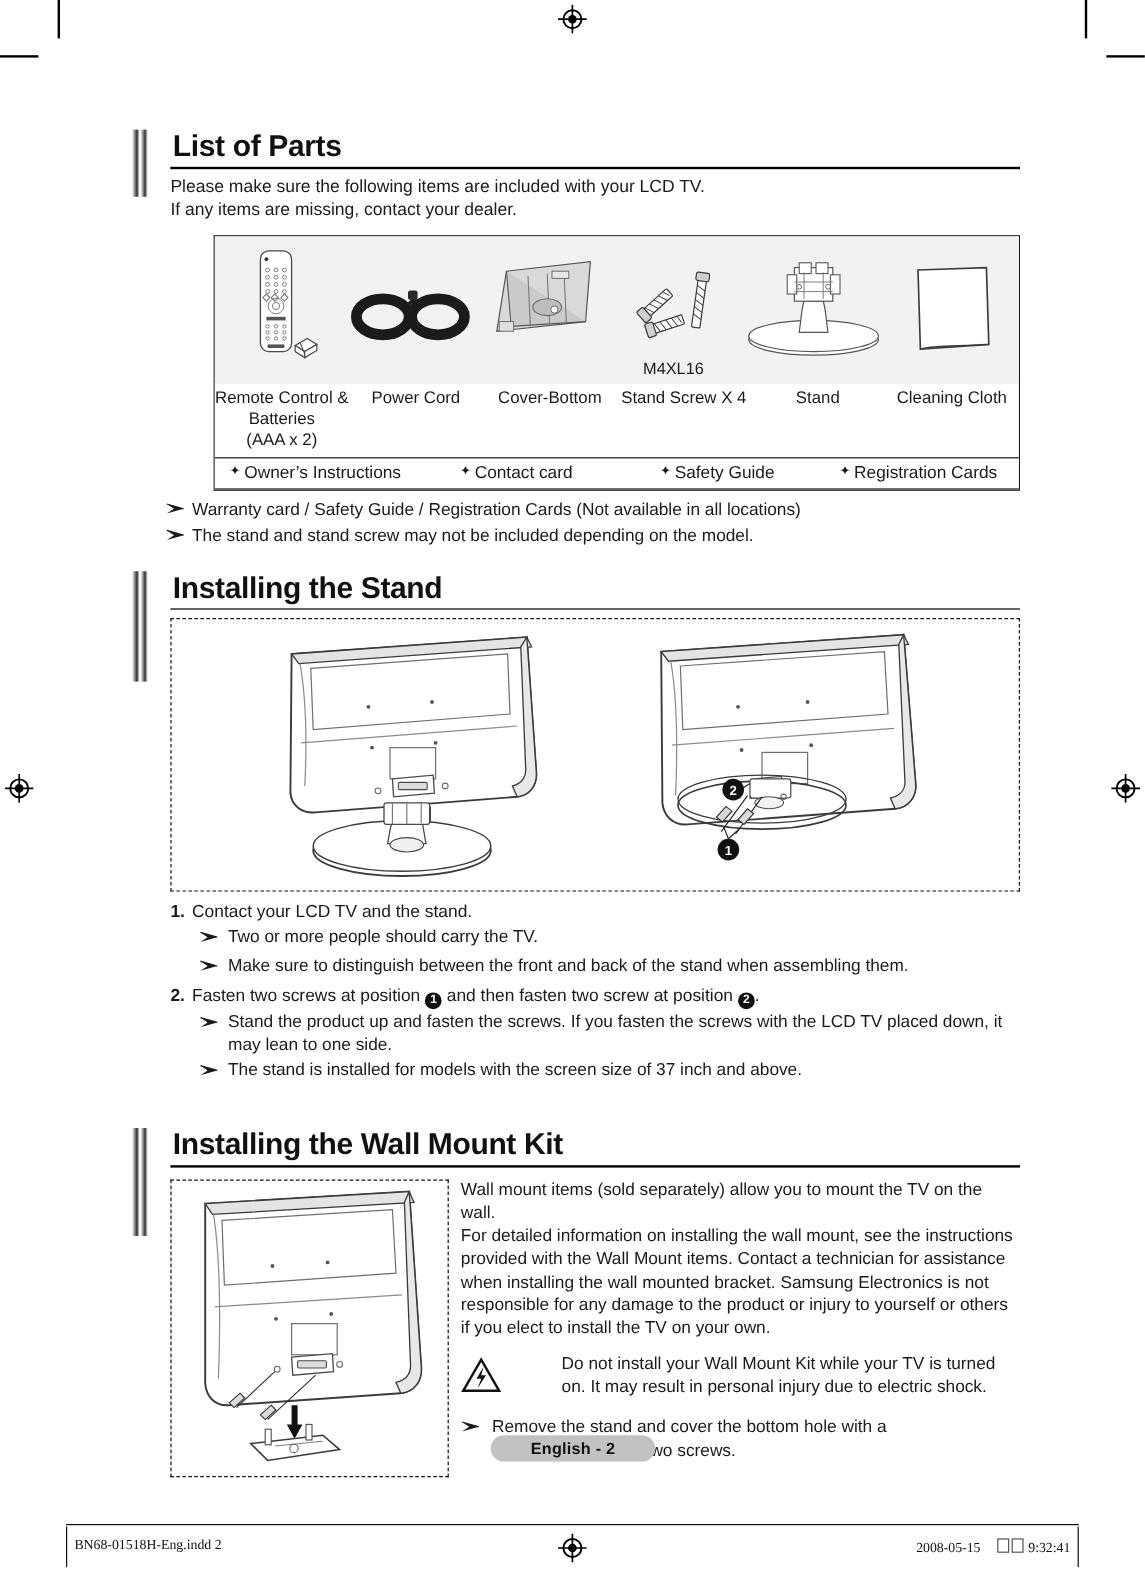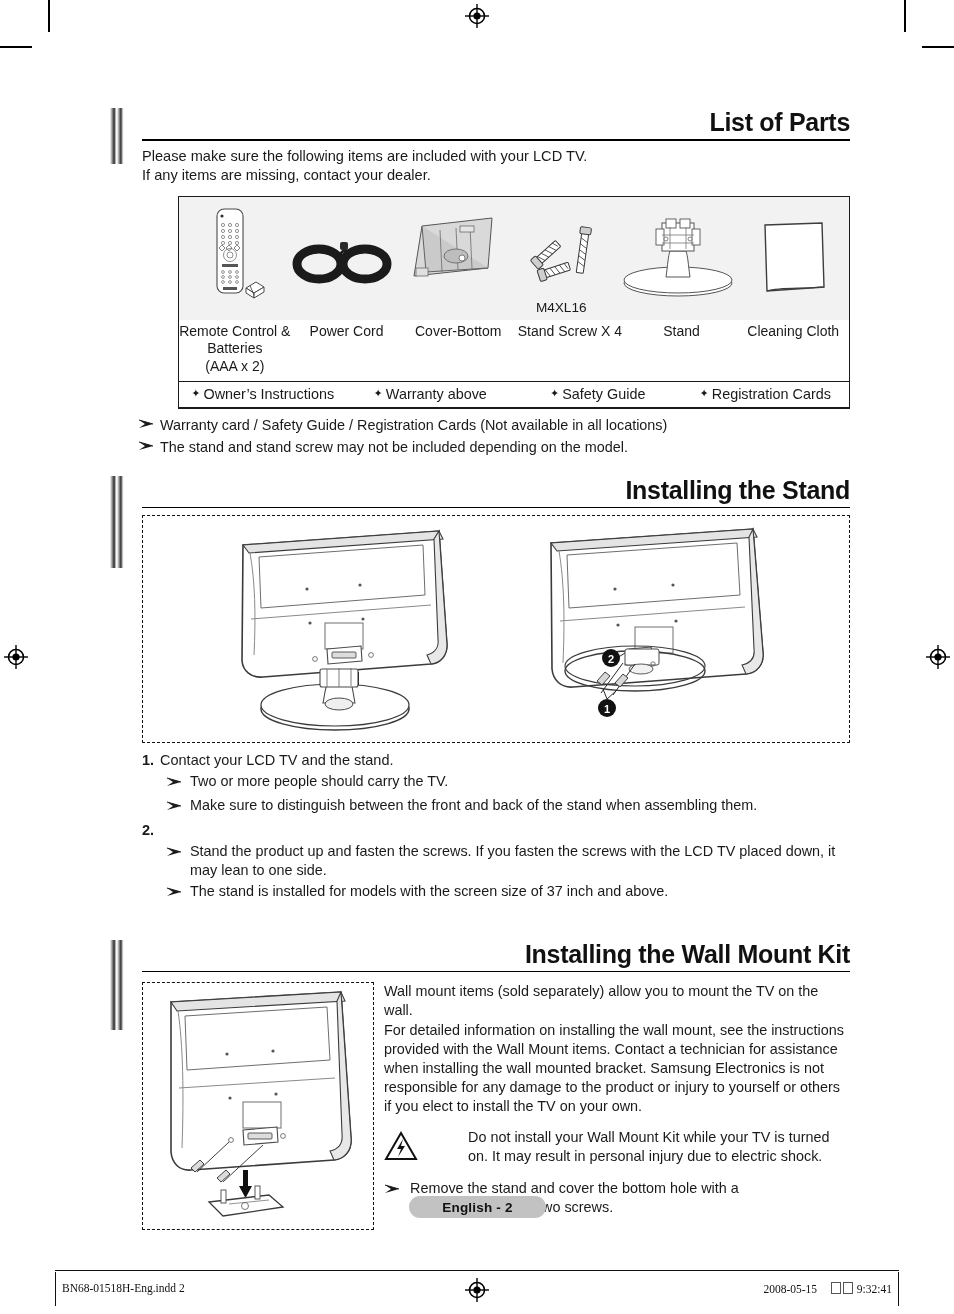--- a/index.html
+++ b/index.html
@@ -19,21 +19,21 @@
 
   
   .section{position:relative;margin:0;}
   .gradbar{
     position:absolute;left:0;top:0;width:14px;
     background:linear-gradient(to right,#ffffff 0%,#8d8d8d 16%,#2b2b2b 30%,#f2f2f2 44%,
                                #ffffff 50%,#9a9a9a 64%,#303030 78%,#e8e8e8 92%,#ffffff 100%);
   }
   .sec-head{
     margin:0 0 0 34px;font-size:25px;font-weight:bold;letter-spacing:-0.3px;
-    line-height:1.12;padding-bottom:3px;color:#111;text-align:right;
+    line-height:1.12;padding-bottom:3px;color:#111;
   }
   .sec-rule{height:1.5px;background:#000;margin-left:32px;}
 
   .sec-body{margin-left:32px;}
 
   .intro{font-size:14.6px;line-height:1.34;margin-top:6px;}
 
   
   .parts-panel{margin-top:10px;border:1px solid #1a1a1a;margin-left:36px;}
   .parts-imgs{
@@ -285,21 +285,21 @@
 (AAA x 2)</div>
             <div class="parts-label">Power Cord</div>
             <div class="parts-label">Cover-Bottom</div>
             <div class="parts-label">Stand Screw X 4</div>
             <div class="parts-label">Stand</div>
             <div class="parts-label">Cleaning Cloth</div>
           </div>
 
           <div class="docs-row">
             <div class="docs-item"><span class="dot">✦</span><span>Owner’s Instructions</span></div>
-            <div class="docs-item"><span class="dot">✦</span><span>Warranty above</span></div>
+            <div class="docs-item"><span class="dot">✦</span><span>Contact card</span></div>
             <div class="docs-item"><span class="dot">✦</span><span>Safety Guide</span></div>
             <div class="docs-item"><span class="dot">✦</span><span>Registration Cards</span></div>
           </div>
         </div>
       </div>
 
       <div class="notes-wrap" style="margin-left:28px;">
         <div class="note">
           <span class="arr">
             <svg width="18" height="12" viewBox="0 0 18 12">
@@ -424,20 +424,23 @@
               <svg width="18" height="12" viewBox="0 0 18 12">
                   <path d="M1 2 L15 6 L1 10 L7 6 Z" fill="#1a1a1a"></path>
                   <path d="M1 2 L15 6" stroke="#1a1a1a" stroke-width="1"></path>
                 </svg>
             </span>
             <span>Make sure to distinguish between the front and back of the stand when assembling them.</span>
           </div>
 
           <div class="step" style="margin-top:4px;">
             <span class="num">2.</span>
+            <span>
+              <span>Fasten two screws at position </span><span class="circnum">1</span><span> and then fasten two screw at position </span><span class="circnum">2</span><span>.</span>
+            </span>
           </div>
           <div class="substep">
             <span class="arr">
               <svg width="18" height="12" viewBox="0 0 18 12">
                   <path d="M1 2 L15 6 L1 10 L7 6 Z" fill="#1a1a1a"></path>
                   <path d="M1 2 L15 6" stroke="#1a1a1a" stroke-width="1"></path>
                 </svg>
             </span>
             <span style="display:block;max-width:660px;">Stand the product up and fasten the screws. If you fasten the screws with the LCD TV placed down, it may lean to one side.</span>
           </div>

